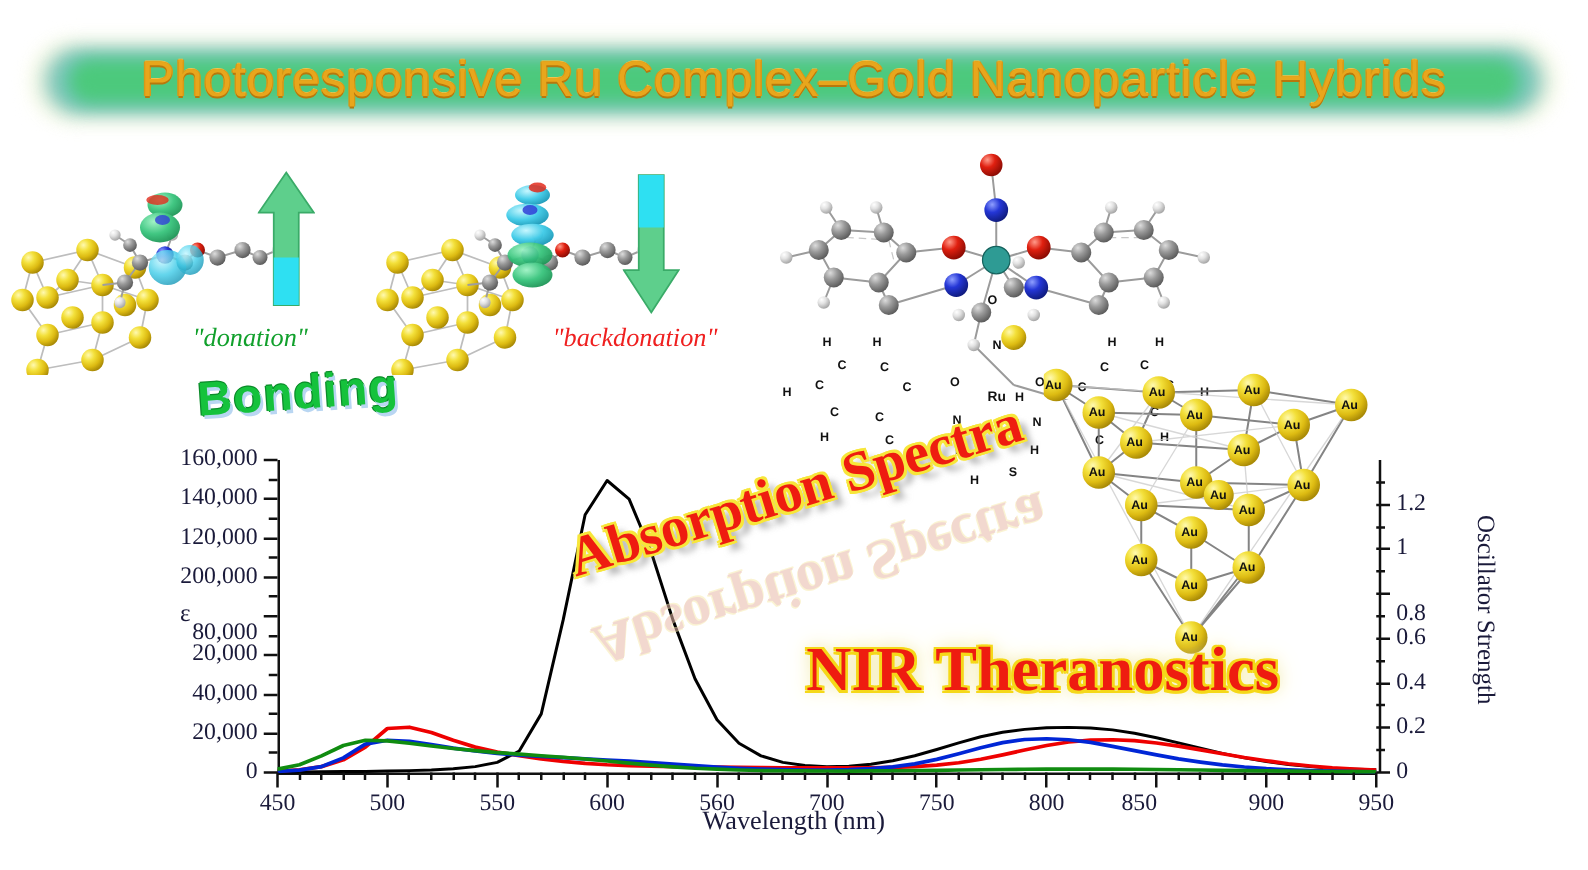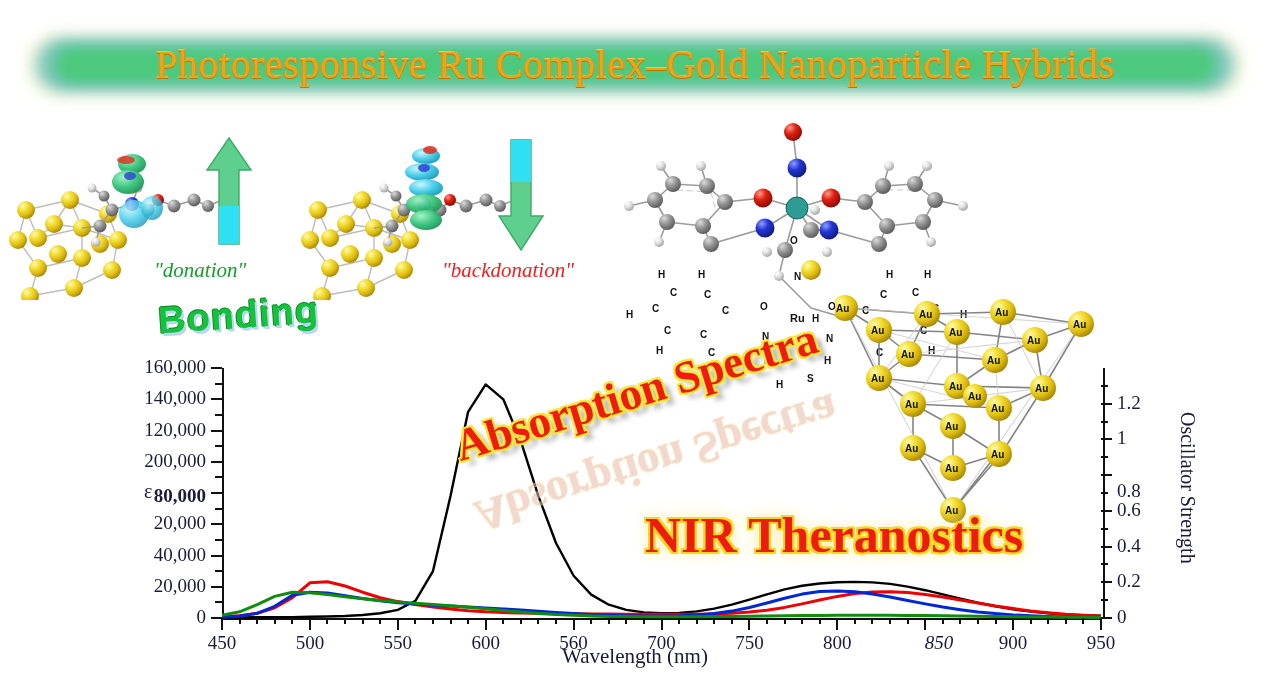--- a/index.html
+++ b/index.html
@@ -7,21 +7,21 @@
   #root{position:relative;width:1270px;height:696px;background:#fff;}
 
   
   #title-banner{position:absolute;left:18px;top:24px;width:1234px;height:80px;}
   .glowlayer{position:absolute;left:0;top:0;width:100%;height:100%;border-radius:40px;}
   .g1{background:#fdfdee;filter:blur(7px);left:4px;top:6px;width:1226px;height:70px;}
   .g2{background:#9fcfc2;filter:blur(8px);left:16px;top:14px;width:1202px;height:54px;border-radius:30px;}
   .g3{background:#6ec6b4;filter:blur(7px);left:26px;top:19px;width:1182px;height:44px;border-radius:24px;}
   .g4{background:#4cc97c;filter:blur(6px);left:38px;top:24px;width:1158px;height:34px;border-radius:18px;}
   #title-text{position:absolute;left:0;top:0;width:1234px;height:80px;display:flex;align-items:center;
-    justify-content:center;font-family:Liberation Serif, serif;font-size:40px;letter-spacing:.5px;
+    justify-content:center;font-family:Liberation Sans, sans-serif;font-size:40px;letter-spacing:.5px;
     color:#e8a61c;text-shadow:0 1px 0 #b8780c,1px 0 0 #d59a18,-1px 0 0 #d59a18,0 -1px 0 #f5c24b;
     white-space:nowrap;}
 
   
   .molpanel{position:absolute;}
   .alabel{position:absolute;font-family:"Liberation Sans",sans-serif;font-size:10px;color:#111;
     font-weight:bold;pointer-events:none;line-height:1;}
 
   
   .arrowwrap{position:absolute;}
@@ -426,21 +426,21 @@
         <div class="tickmark" style="left:81px;top:233.75px;width:11px;height:2px;"></div>
         <div class="ticklabel" style="left:0px;top:222.75px;width:76px;text-align:right;">20,000</div>
         <div class="tickmark" style="left:85px;top:218.125px;width:7px;height:2px;"></div>
         <div class="tickmark" style="left:81px;top:202.5px;width:11px;height:2px;"></div>
         <div class="ticklabel" style="left:0px;top:191.5px;width:76px;text-align:right;">40,000</div>
         <div class="tickmark" style="left:85px;top:186.875px;width:7px;height:2px;"></div>
         <div class="tickmark" style="left:81px;top:171.25px;width:11px;height:2px;"></div>
         <div class="ticklabel" style="left:0px;top:160.25px;width:76px;text-align:right;">20,000</div>
         <div class="tickmark" style="left:85px;top:155.625px;width:7px;height:2px;"></div>
         <div class="tickmark" style="left:81px;top:140px;width:11px;height:2px;"></div>
-        <div class="ticklabel" style="left:0px;top:133px;width:76px;text-align:right;font-weight:bold;">80,000</div>
+        <div class="ticklabel" style="left:0px;top:143px;width:76px;text-align:right;">80,000</div>
         <div class="tickmark" style="left:85px;top:124.375px;width:7px;height:2px;"></div>
         <div class="tickmark" style="left:81px;top:108.75px;width:11px;height:2px;"></div>
         <div class="ticklabel" style="left:0px;top:97.75px;width:76px;text-align:right;">200,000</div>
         <div class="tickmark" style="left:85px;top:93.125px;width:7px;height:2px;"></div>
         <div class="tickmark" style="left:81px;top:77.5px;width:11px;height:2px;"></div>
         <div class="ticklabel" style="left:0px;top:66.5px;width:76px;text-align:right;">120,000</div>
         <div class="tickmark" style="left:85px;top:61.875px;width:7px;height:2px;"></div>
         <div class="tickmark" style="left:81px;top:46.25px;width:11px;height:2px;"></div>
         <div class="ticklabel" style="left:0px;top:35.25px;width:76px;text-align:right;">140,000</div>
         <div class="tickmark" style="left:85px;top:30.625px;width:7px;height:2px;"></div>
@@ -509,21 +509,21 @@
         <div class="tickmark" style="left:653.5600000000001px;top:266px;width:2px;height:6px;"></div>
         <div class="tickmark" style="left:671.14px;top:266px;width:2px;height:6px;"></div>
         <div class="tickmark" style="left:688.72px;top:266px;width:2px;height:6px;"></div>
         <div class="tickmark" style="left:706.3px;top:266px;width:2px;height:12px;"></div>
         <div class="ticklabel" style="left:679.3px;top:280px;width:56px;text-align:center;">800</div>
         <div class="tickmark" style="left:723.88px;top:266px;width:2px;height:6px;"></div>
         <div class="tickmark" style="left:741.46px;top:266px;width:2px;height:6px;"></div>
         <div class="tickmark" style="left:759.04px;top:266px;width:2px;height:6px;"></div>
         <div class="tickmark" style="left:776.62px;top:266px;width:2px;height:6px;"></div>
         <div class="tickmark" style="left:794.2px;top:266px;width:2px;height:12px;"></div>
-        <div class="ticklabel" style="left:767.2px;top:280px;width:56px;text-align:right;font-style:italic;">850</div>
+        <div class="ticklabel" style="left:767.2px;top:280px;width:56px;text-align:left;">850</div>
         <div class="tickmark" style="left:811.78px;top:266px;width:2px;height:6px;"></div>
         <div class="tickmark" style="left:829.36px;top:266px;width:2px;height:6px;"></div>
         <div class="tickmark" style="left:846.9399999999999px;top:266px;width:2px;height:6px;"></div>
         <div class="tickmark" style="left:864.52px;top:266px;width:2px;height:6px;"></div>
         <div class="tickmark" style="left:882.1px;top:266px;width:2px;height:12px;"></div>
         <div class="ticklabel" style="left:855.1px;top:280px;width:56px;text-align:center;">900</div>
         <div class="tickmark" style="left:899.6800000000001px;top:266px;width:2px;height:6px;"></div>
         <div class="tickmark" style="left:917.26px;top:266px;width:2px;height:6px;"></div>
         <div class="tickmark" style="left:934.8399999999999px;top:266px;width:2px;height:6px;"></div>
         <div class="tickmark" style="left:952.42px;top:266px;width:2px;height:6px;"></div>

